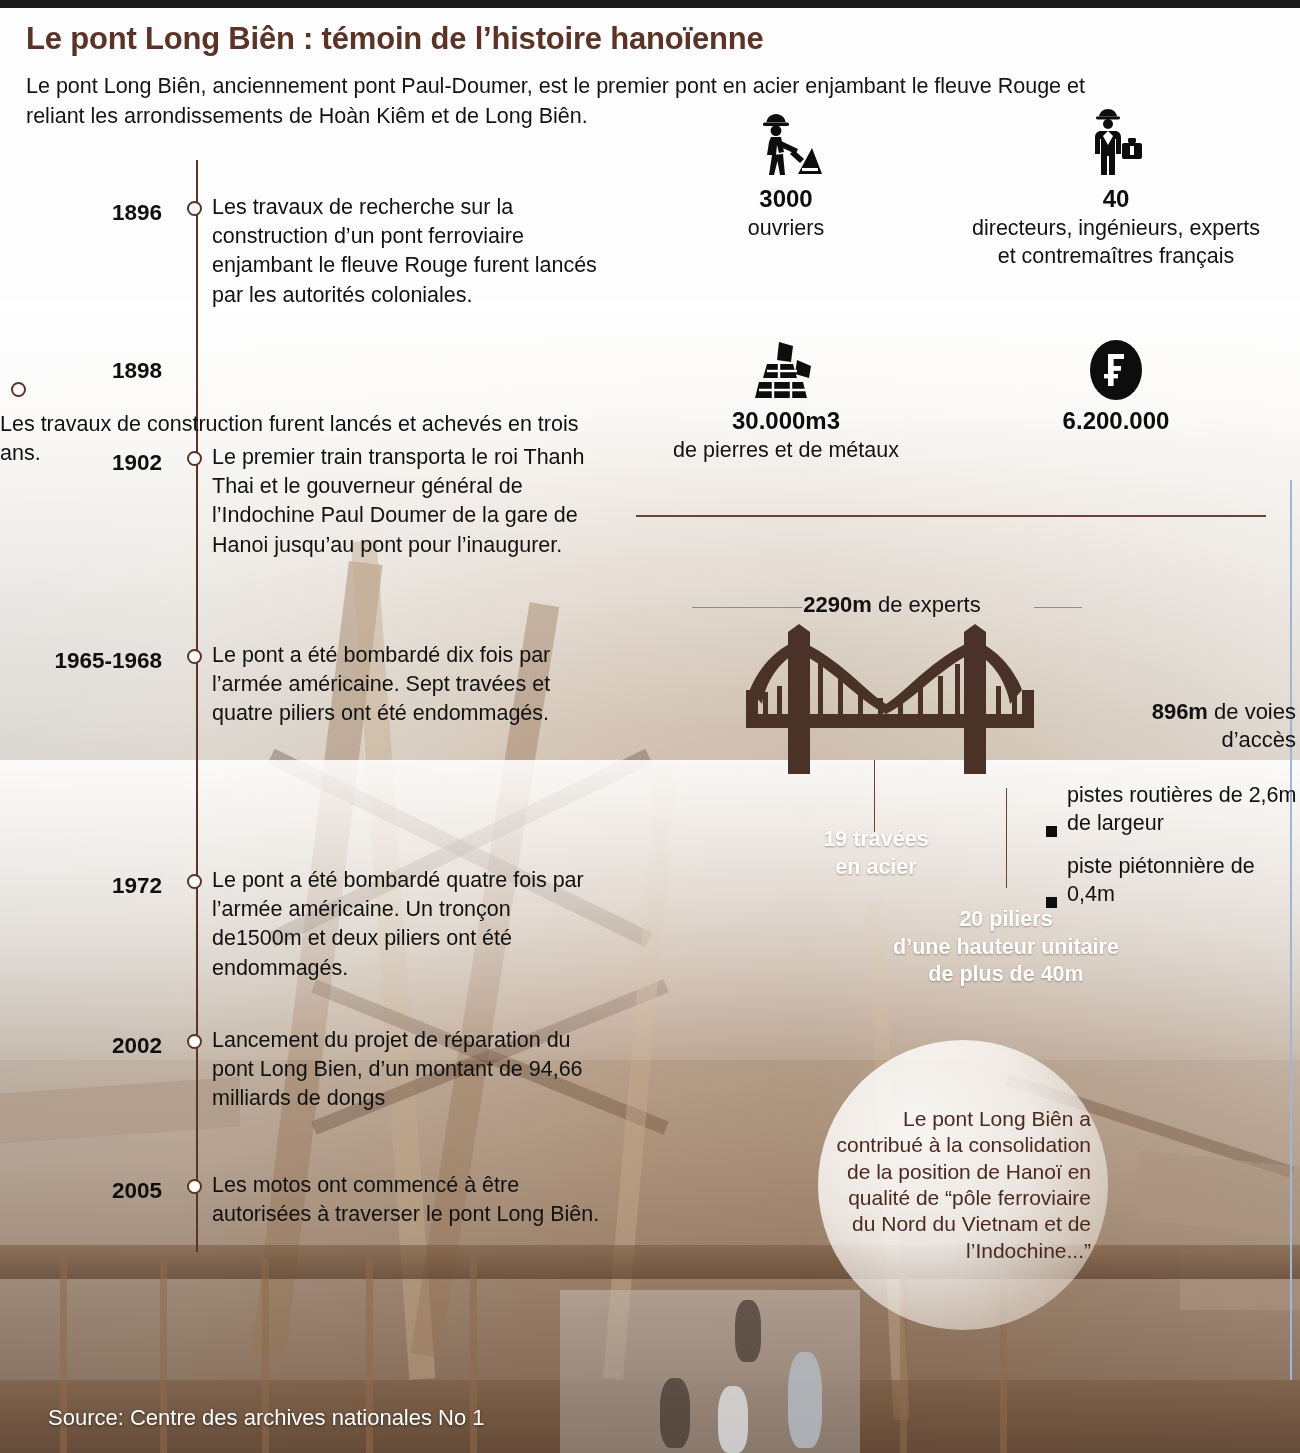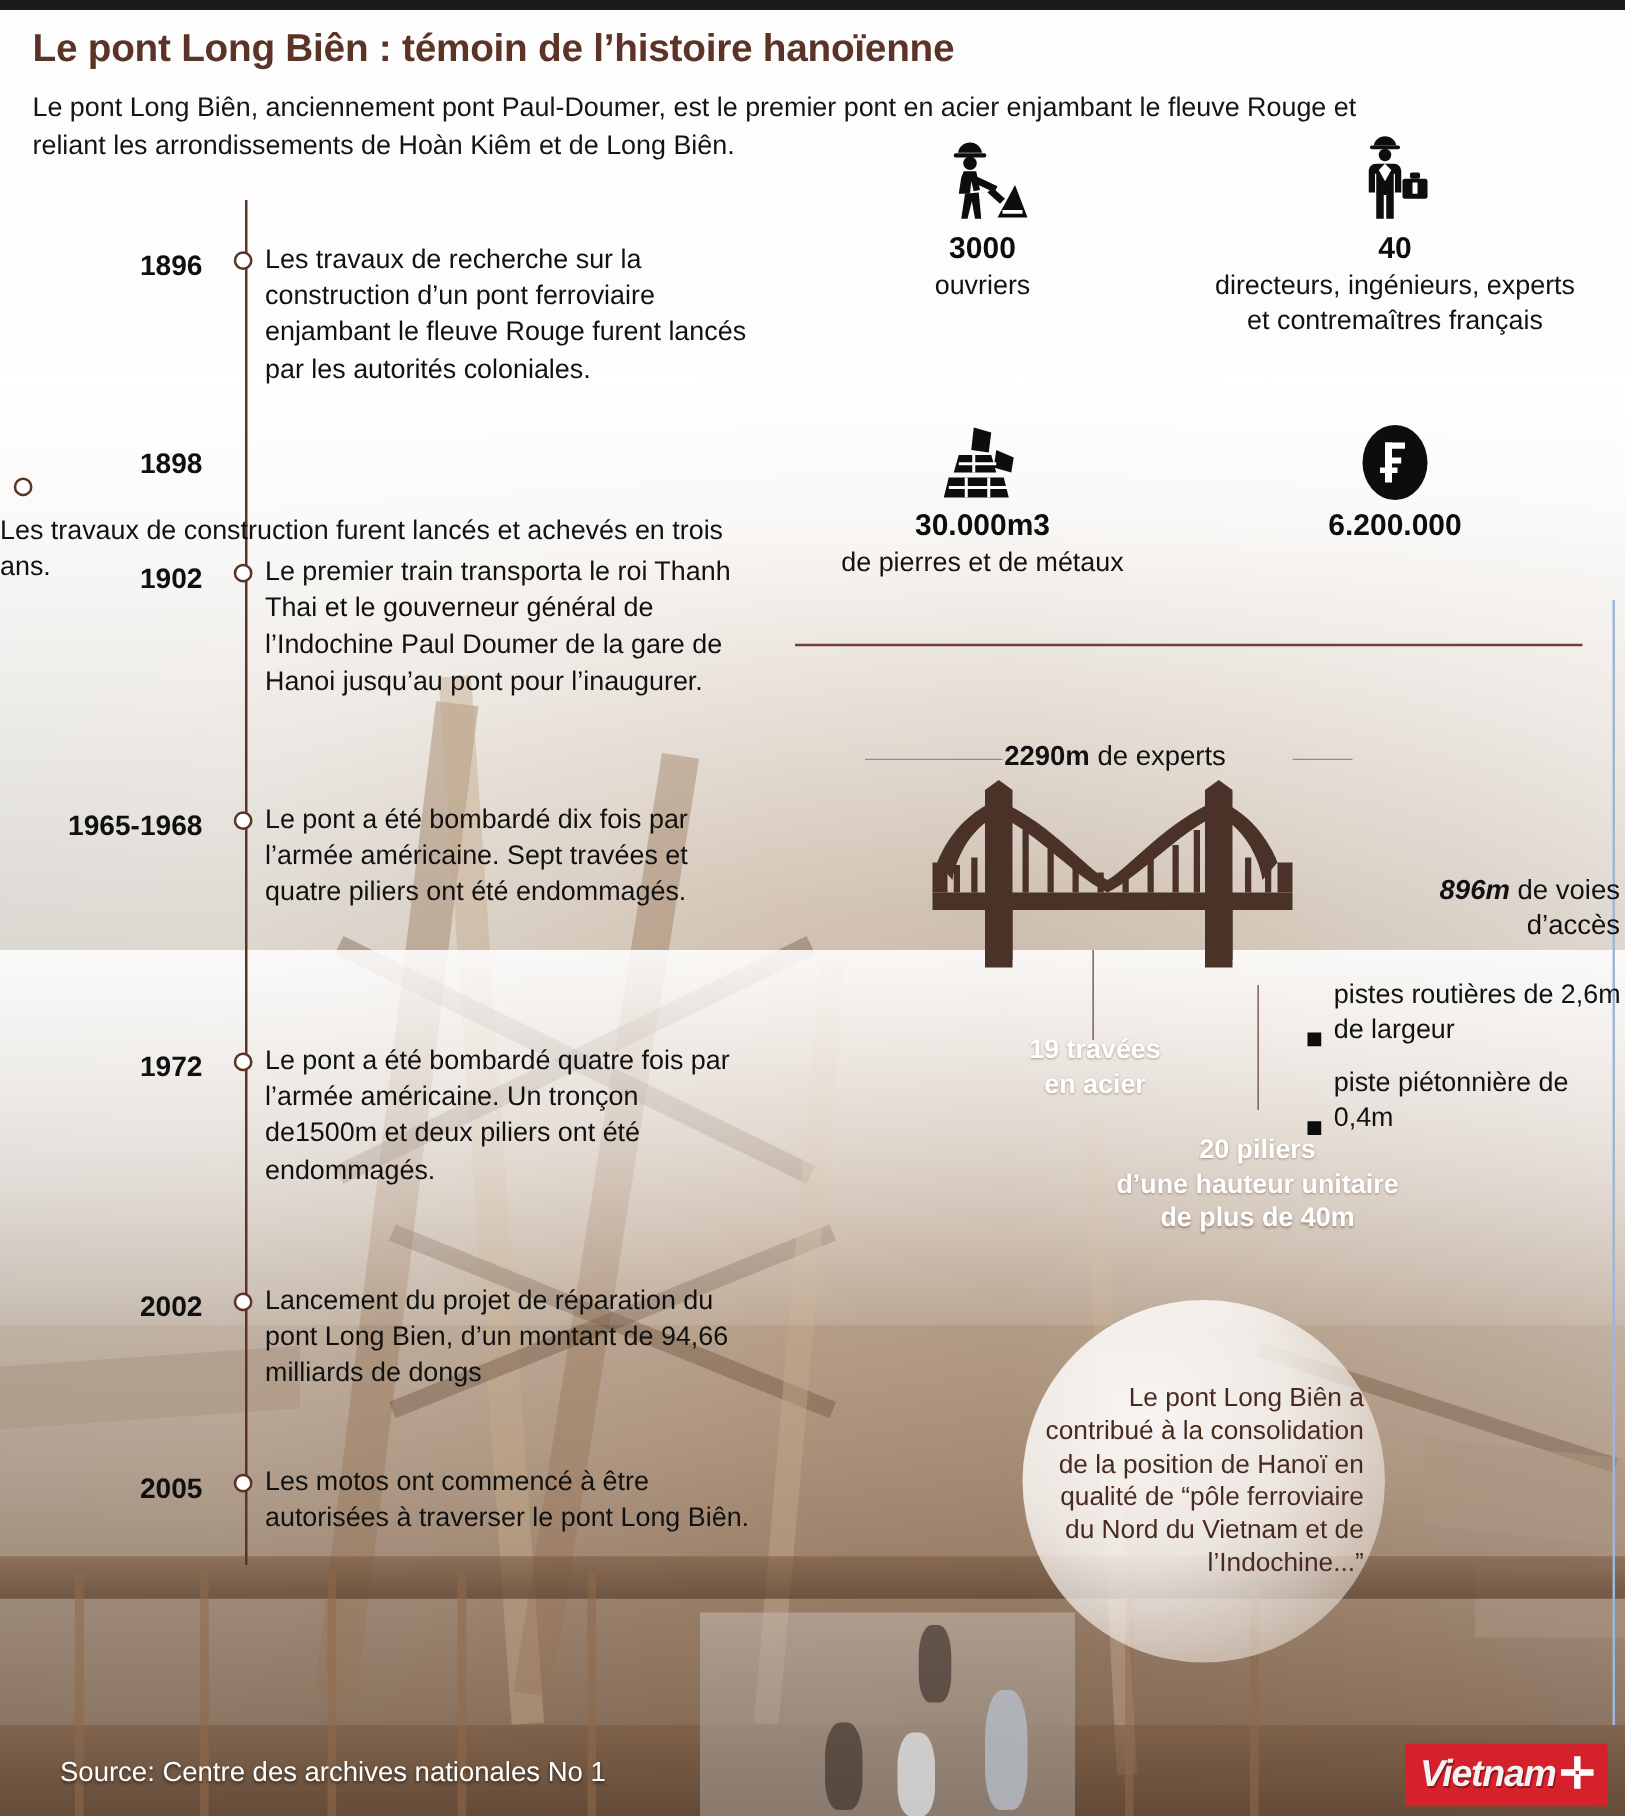--- a/index.html
+++ b/index.html
@@ -268,21 +268,21 @@
 
   #access-note {
     position: absolute;
     left: 462px; top: 138px;
     width: 198px;
     text-align: right;
     font-size: 22px;
     color: #111111;
     line-height: 1.28;
   }
-  #access-note b { font-weight: bold; font-style: italic; }
+  #access-note b { font-weight: bold; }
 
   #bullets {
     position: absolute;
     left: 410px; top: 222px;
     width: 254px;
   }
   .bullet {
     display: flex;
     align-items: flex-end;
     margin-bottom: 16px;
@@ -453,21 +453,21 @@
     </div>
 
     <div class="tl-row" style="top:490px;">
       <div class="tl-year">1965-1968</div>
       <div class="tl-dot-wrap">
           <div class="tl-dot"></div>
         </div>
       <div class="tl-text">Le pont a été bombardé dix fois par l’armée américaine. Sept travées et quatre piliers ont été endommagés.</div>
     </div>
 
-    <div class="tl-row" style="top:683px;">
+    <div class="tl-row" style="top:715px;">
       <div class="tl-year">1972</div>
       <div class="tl-dot-wrap">
           <div class="tl-dot"></div>
         </div>
       <div class="tl-text">Le pont a été bombardé quatre fois par l’armée américaine. Un tronçon de1500m et deux piliers ont été endommagés.</div>
     </div>
 
     <div class="tl-row" style="top:875px;">
       <div class="tl-year">2002</div>
       <div class="tl-dot-wrap">
@@ -640,19 +640,15 @@
   </div>
 
   <div id="quote-circle">
     <div id="quote-text">Le pont Long Biên a contribué à la consolidation de la position de Hanoï en qualité de “pôle ferroviaire du Nord du Vietnam et de l’Indochine...”</div>
   </div>
 
   <div id="right-rule"></div>
 
   <div id="footer">
     <div id="source">Source: Centre des archives nationales No 1</div>
-    <div id="vnplus-logo">
-      <span id="vnplus-word">Vietnam</span>
-      <span id="vnplus-plus">✛</span>
-    </div>
   </div>
 
 </div>
 
 </body></html>

